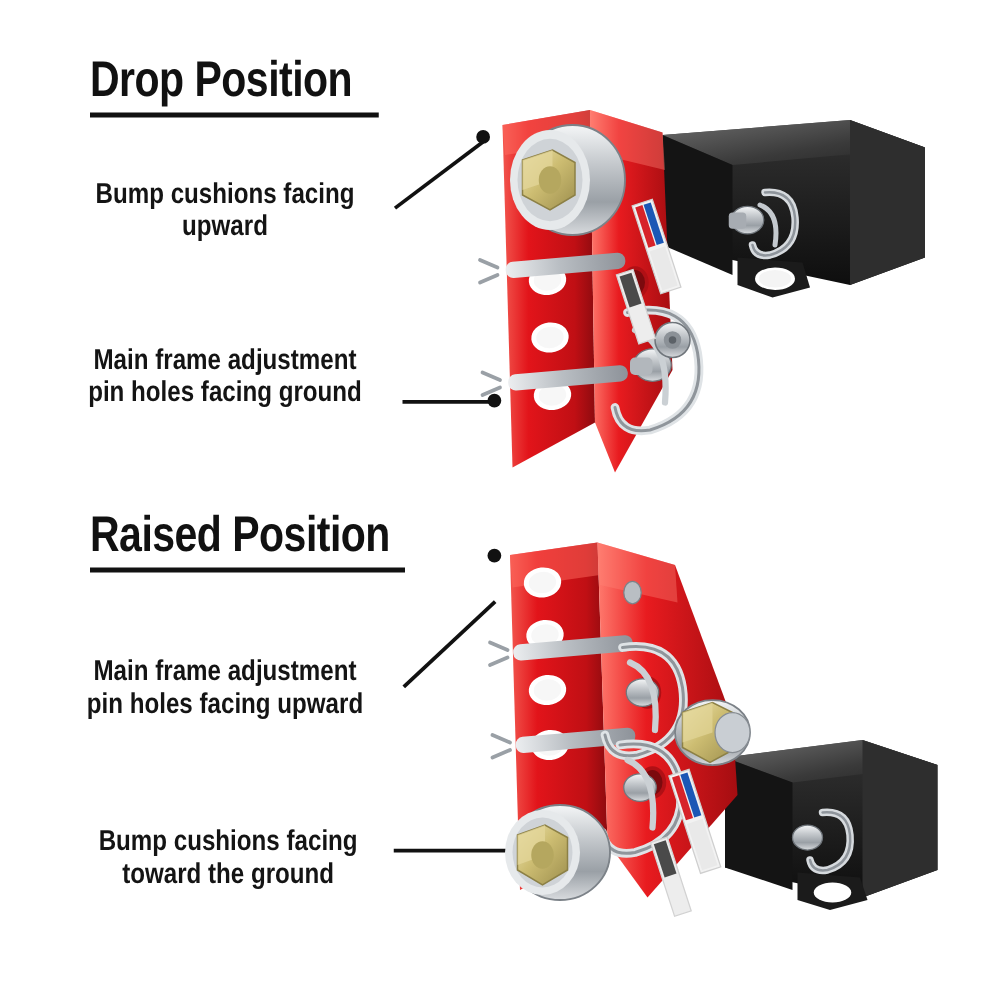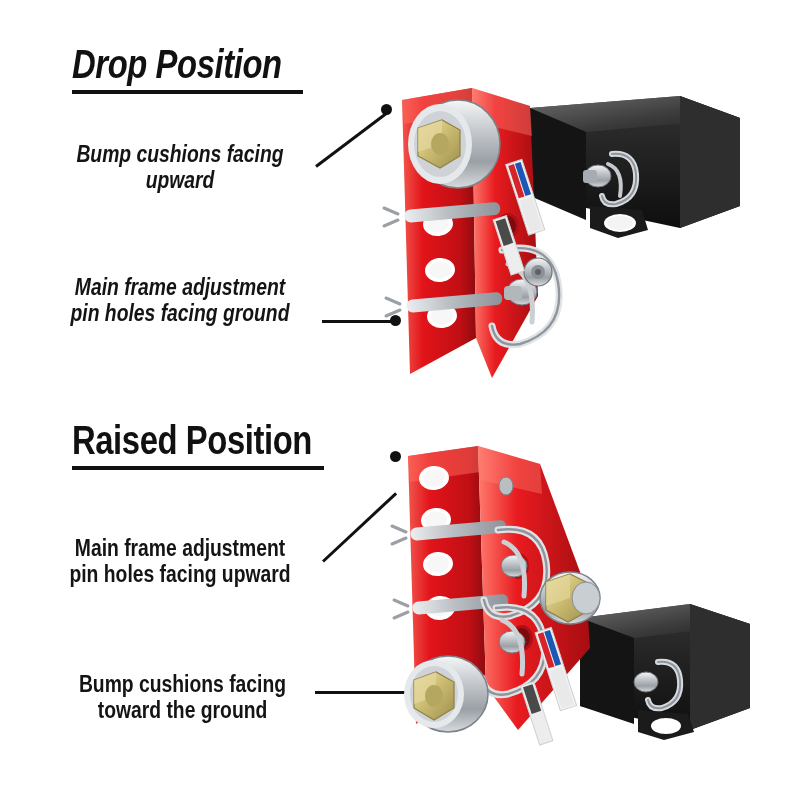--- a/index.html
+++ b/index.html
@@ -1,22 +1,22 @@
 <!DOCTYPE html>
 <html><head>
 <meta charset="utf-8">
 <style>
   html,body{margin:0;padding:0;background:#ffffff;}
   body{width:800px;height:800px;overflow:hidden;
        font-family:"Liberation Sans","DejaVu Sans",sans-serif;color:#1a1a1a;}
   #page{position:relative;width:800px;height:800px;background:#fff;}
 
   .panel{position:absolute;left:0;width:800px;height:400px;}
-  #panel-drop{top:0;font-style:italic;}
-  #panel-raised{top:400px;}
+  #panel-drop{top:0;}
+  #panel-raised{top:388px;}
 
   
   .heading{position:absolute;font-weight:bold;font-size:40px;letter-spacing:-0.5px;
            line-height:1;color:#111;white-space:nowrap;
            transform:scaleX(.82);transform-origin:left center;}
   .heading-rule{position:absolute;height:4px;background:#111;}
 
   .caption{position:absolute;text-align:center;font-weight:bold;font-size:23px;
            line-height:1.12;color:#141414;
            transform:scaleX(.84);transform-origin:center center;}

